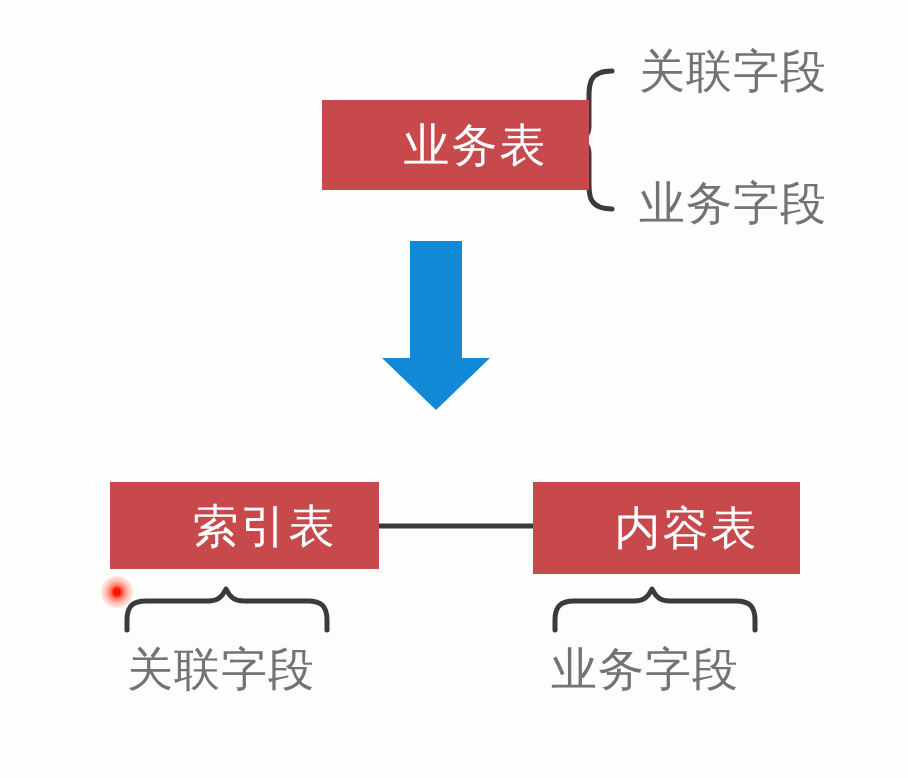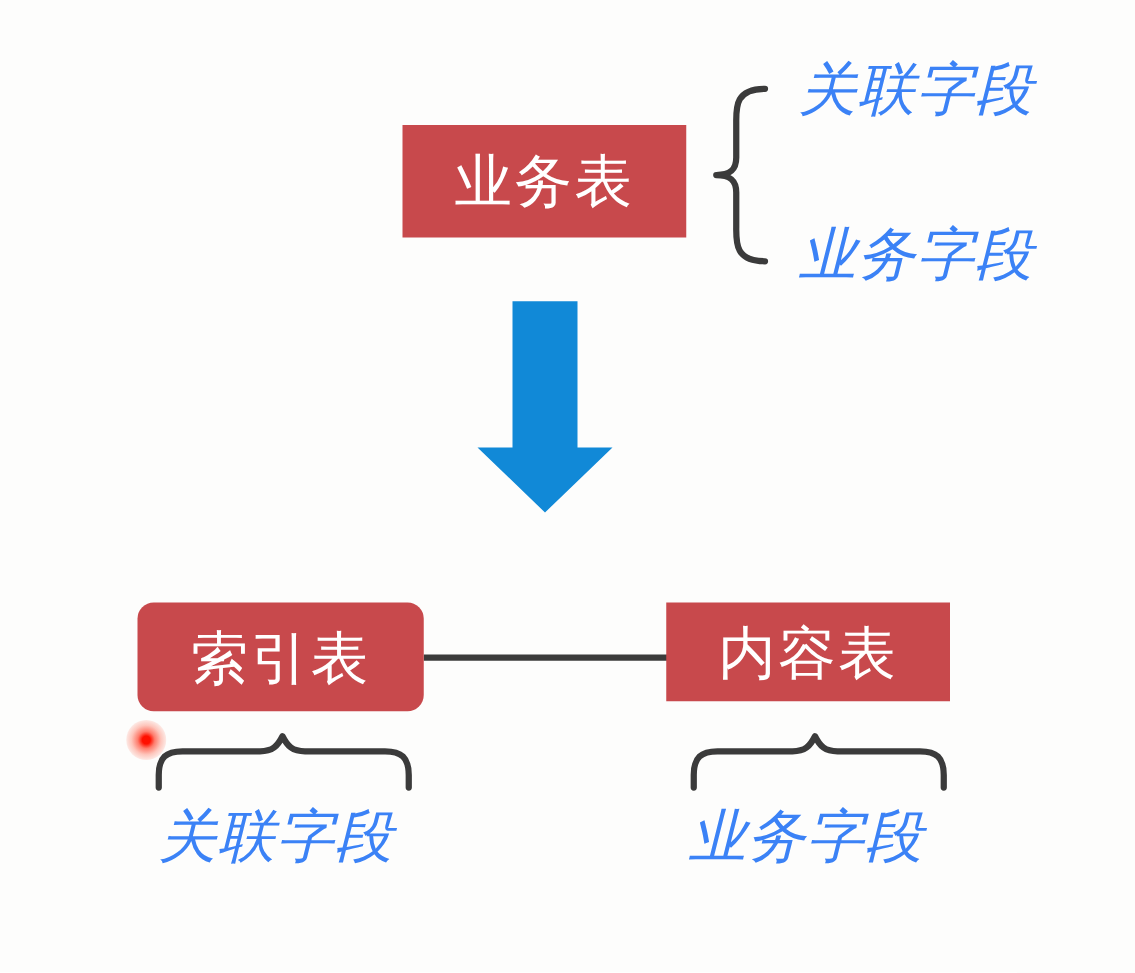--- a/index.html
+++ b/index.html
@@ -24,35 +24,35 @@
     background: #c8494c;
     display: flex;
     align-items: center;
     justify-content: center;
     color: #ffffff;
     font-size: 46px;
     letter-spacing: 2px;
     line-height: 1;
     white-space: nowrap;
     user-select: none;
+    padding-left: 40px;
   }
   #box-business { left: 322px; top: 100px; width: 227px; height: 90px; }
-  #box-index    { left: 110px; top: 482px; width: 229px; height: 87px; border-radius: 13px; }
-  #box-content  { left: 533px; top: 482px; width: 227px; height: 79px; }
+  #box-index    { left: 110px; top: 482px; width: 229px; height: 87px; }
+  #box-content  { left: 533px; top: 482px; width: 227px; height: 92px; }
 
   
   .label {
     position: absolute;
-    color: #3b82f6;
+    color: #737373;
     font-size: 46px;
     line-height: 1;
     letter-spacing: 1px;
     white-space: nowrap;
     user-select: none;
-    font-style: italic;
   }
   #label-assoc-field-top { left: 639px; top: 48px; }
   #label-biz-field-top   { left: 639px; top: 180px; }
   #label-relation        { left: 382px; top: 465px; font-size: 42px; }
   #label-assoc-field-bot { left: 127px; top: 646px; }
   #label-biz-field-bot   { left: 551px; top: 646px; }
 
   
   #vector {
     position: absolute;

